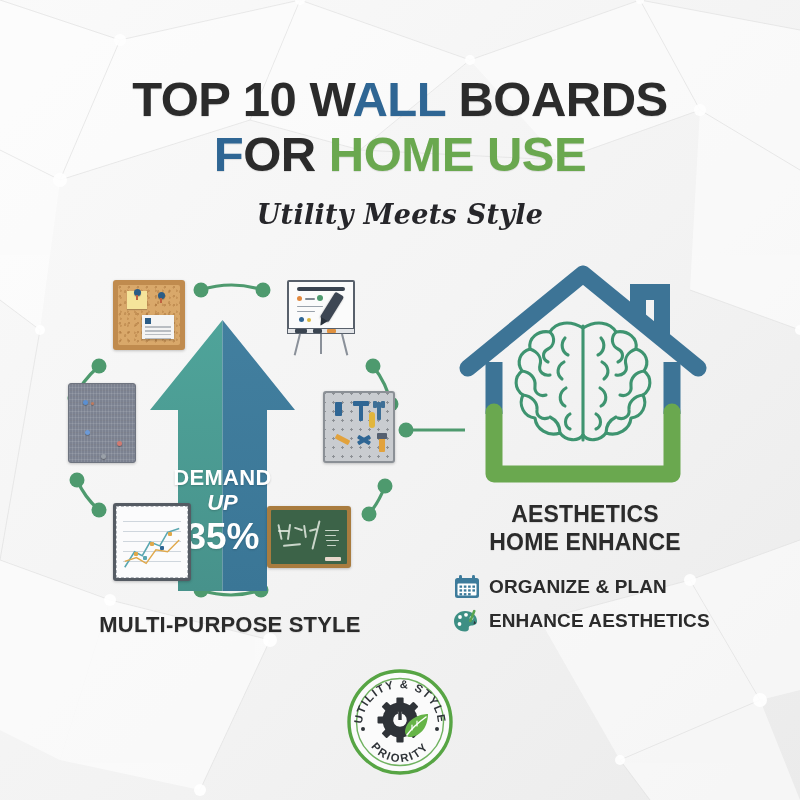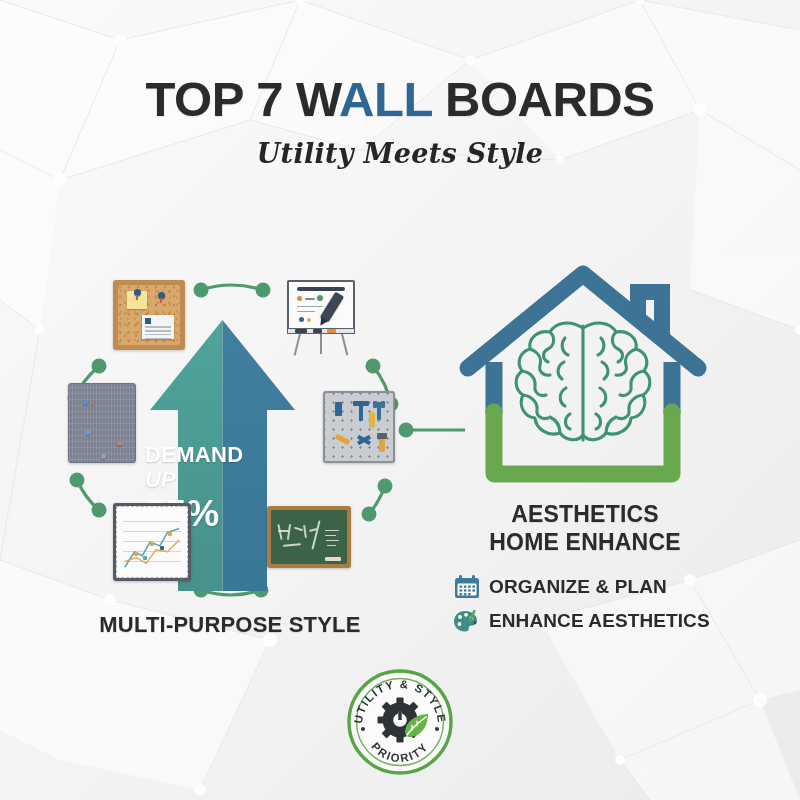--- a/index.html
+++ b/index.html
@@ -21,21 +21,21 @@
   .title-block { position:absolute; left:0; top:72px; width:800px; text-align:center; }
   .title-line {
     font-size:49px; font-weight:bold; letter-spacing:-0.5px;
     line-height:55px; color:#2b2b2b;
     text-shadow:0 1px 1px rgba(0,0,0,0.10);
   }
   .t-blue  { color:#2f6694; }
   .t-green { color:#6aa84f; }
   .t-dark  { color:#2b2b2b; }
   .subtitle {
-    margin-top:11px; font-family:"DejaVu Serif", serif;
+    margin-top:17px; font-family:"DejaVu Serif", serif;
     font-style:italic; font-weight:bold; font-size:27px;
     color:#26262a; letter-spacing:0.3px;
   }
 
   
   #left-diagram { position:absolute; left:55px; top:258px; width:410px; height:360px; }
   #connectors { position:absolute; left:0; top:0; width:410px; height:360px; }
 
   .board {
     position:absolute; border-radius:3px; overflow:hidden;
@@ -106,22 +106,22 @@
 
   
   .chartboard { background:#555b63; padding:3px; }
   .chartboard-inner { width:100%; height:100%; background:#fbfbfc; position:relative; border:1px dashed #b4b8be; }
   .cb-row { position:absolute; left:6px; right:6px; height:1px; background:#cfd6dd; }
   .cb-node { position:absolute; width:3.5px; height:3.5px; border-radius:1px; }
 
   
   #arrow { position:absolute; left:90px; top:60px; width:155px; height:275px; }
   .arrow-text {
-    position:absolute; left:90px; top:185px; width:155px;
-    text-align:left; color:#ffffff; pointer-events:none;
+    position:absolute; left:90px; top:208px; width:155px;
+    text-align:center; color:#ffffff; pointer-events:none;
   }
   .arrow-text .l1 { font-size:22px; font-weight:bold; letter-spacing:.3px; line-height:24px; text-shadow:0 1px 2px rgba(0,0,0,.18);}
   .arrow-text .l2 { font-size:22px; font-weight:bold; line-height:25px; text-shadow:0 1px 2px rgba(0,0,0,.18);font-style:italic;}
   .arrow-text .l3 { font-size:37px; font-weight:bold; line-height:41px; margin-top:1px; text-shadow:0 1px 2px rgba(0,0,0,.18);}
 
   .caption-left {
     position:absolute; left:30px; top:612px; width:400px; text-align:center;
     font-size:22px; font-weight:bold; color:#2b2b2b; letter-spacing:.2px;
     text-shadow:0 1px 1px rgba(0,0,0,.10);
   }
@@ -196,21 +196,24 @@
       <circle cx="760" cy="700" r="7"></circle>
         <circle cx="620" cy="760" r="5"></circle>
       <circle cx="800" cy="330" r="5"></circle>
         <circle cx="200" cy="790" r="6"></circle>
       <circle cx="560" cy="160" r="4"></circle>
     </g>
   </svg>
 
   <div class="title-block">
     <div class="title-line">
-      <span class="t-dark">TOP 7 W</span><span class="t-blue">ALL</span><span class="t-dark"> BOARDS</span>
+      <span class="t-dark">TOP 10 W</span><span class="t-blue">ALL</span><span class="t-dark"> BOARDS</span>
+    </div>
+    <div class="title-line">
+      <span class="t-blue">F</span><span class="t-dark">OR </span><span class="t-green">HOME USE</span>
     </div>
     <div class="subtitle">Utility Meets Style</div>
   </div>
 
   <div id="left-diagram">
 
     <svg id="connectors" viewBox="0 0 410 360">
       <g stroke="#4e9a6e" stroke-width="3.2" fill="none" stroke-linecap="round">
         <path d="M146,32 Q176,22 208,32"></path>
         <path d="M44,108 Q26,124 20,140"></path>

